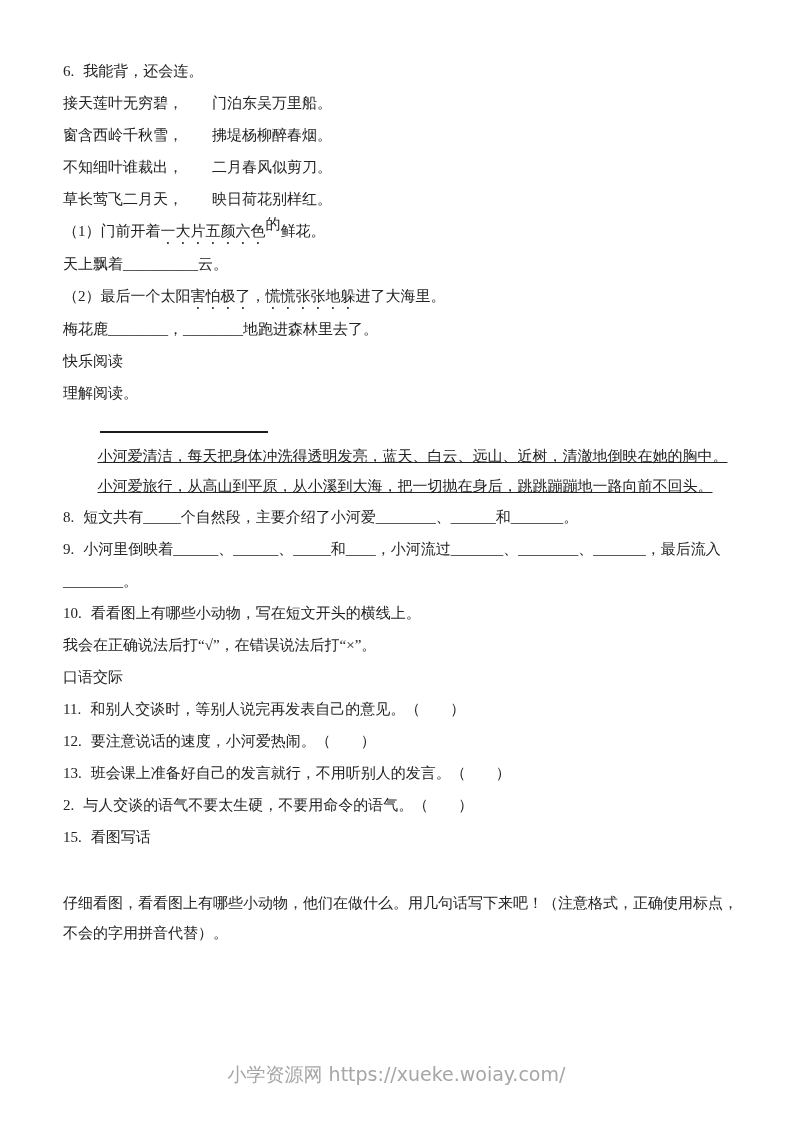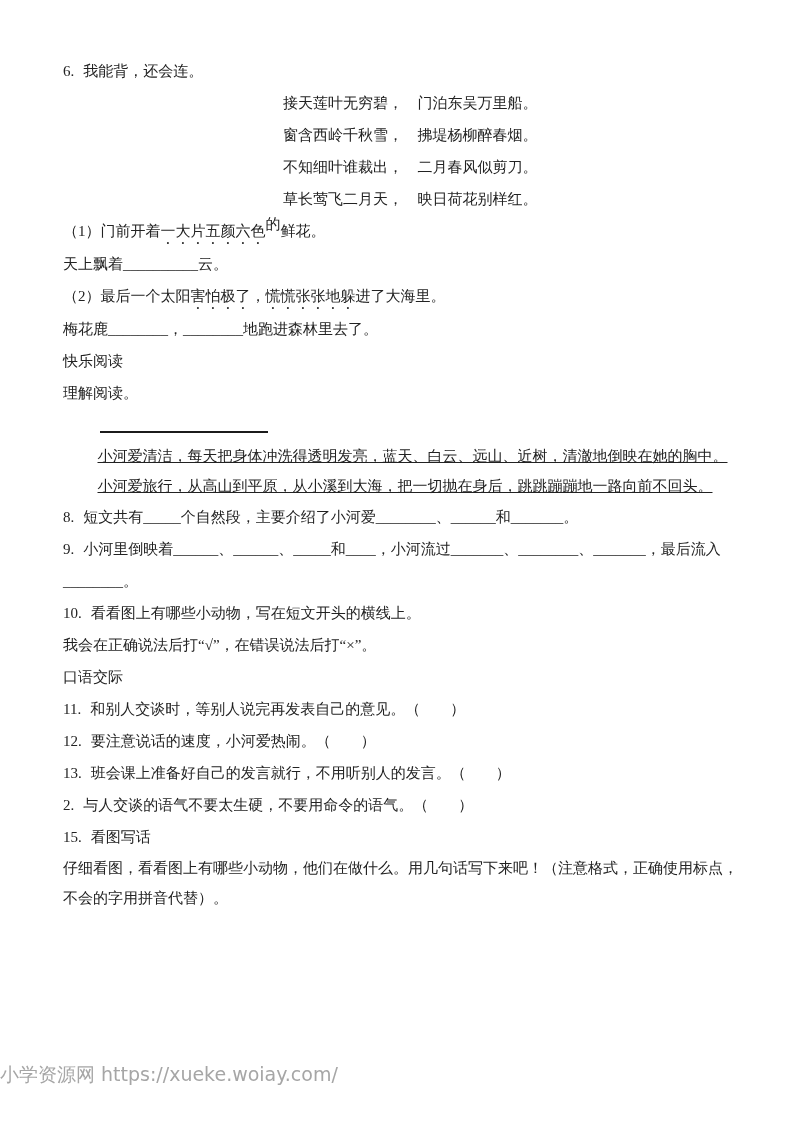--- a/index.html
+++ b/index.html
@@ -9,43 +9,43 @@
     background: #ffffff;
     position: relative;
     overflow: hidden;
     font-family: "Liberation Serif", "DejaVu Serif", serif;
     font-size: 15px;
     color: #222222;
   }
   .content { padding: 55px 50px 0 63px; }
   p { margin: 0; line-height: 32px; }
   .num { display: inline-block; margin-right: 9px; }
-  .pair-row { line-height: 32px; text-align: center; }
+  .pair-row { line-height: 32px; }
   .pair-left { display: inline-block; width: 149px; }
   .em {
     -webkit-text-emphasis: filled dot #222;
     -webkit-text-emphasis-position: under;
     text-emphasis: filled dot #222;
     text-emphasis-position: under right;
   }
   .raised { position: relative; top: -0.45em; }
   .title-line {
     width: 168px;
     border-bottom: 2px solid #1b1b1b;
     margin: 22px 0 8px 37px;
     height: 0;
   }
   .passage p { text-indent: 2.3em; line-height: 30px; text-decoration: underline; }
   .pre-line { white-space: pre-line; }
-  .q15-desc { line-height: 30px; }
+  .q15-desc { line-height: 30px; margin-top: 35px; }
   .footer {
     position: absolute;
     left: 0; right: 0;
     top: 1062px;
-    text-align: left;
+    text-align: center;
     font-family: "DejaVu Sans", "Liberation Sans", sans-serif;
     font-size: 19px;
     color: #a6a6a6;
   }
 </style>
 </head>
 <body>
 
 <div class="content">
 

